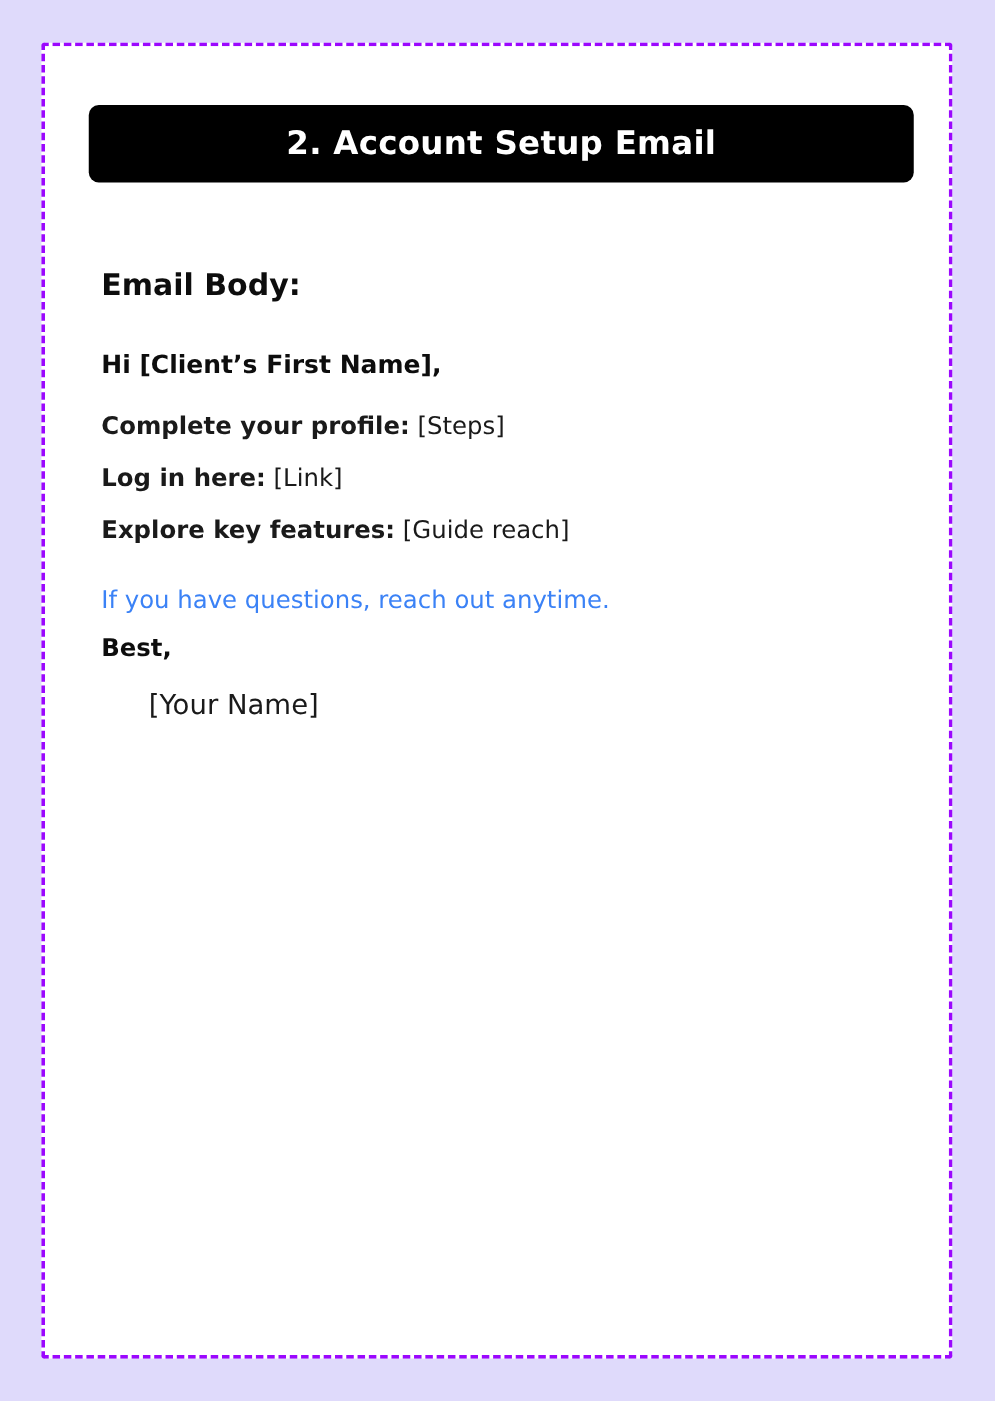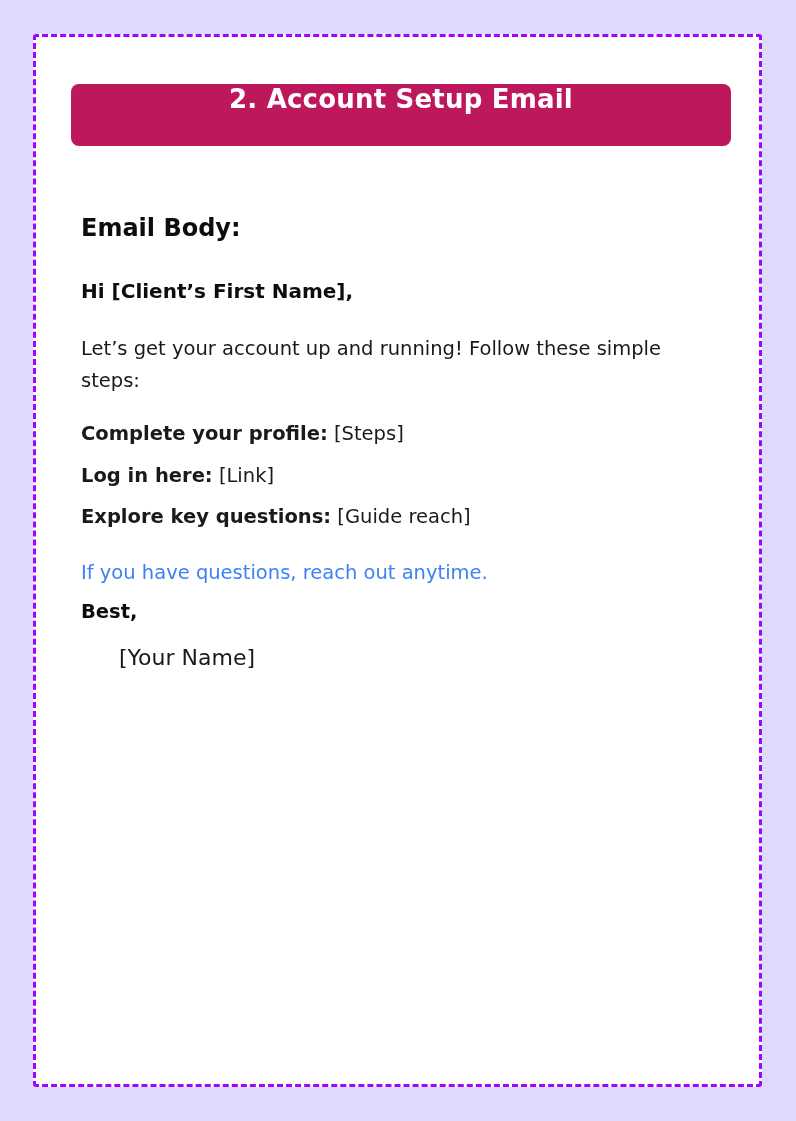--- a/index.html
+++ b/index.html
@@ -29,23 +29,24 @@
     background: #FFFFFF;
     border: 3px dashed #9B07FE;
     border-radius: 3px;
   }
   .banner {
     position: absolute;
     left: 35px;
     top: 47px;
     width: 660px;
     height: 62px;
-    background: #be185d;
+    background: #000000;
     border-radius: 8px;
     display: flex;
+    align-items: center;
     justify-content: center;
   }
   .banner-title {
     color: #FFFFFF;
     font-size: 26px;
     font-weight: bold;
     letter-spacing: 0.2px;
     font-family: "DejaVu Sans", sans-serif;
   }
   .content {
@@ -148,31 +149,30 @@
       <span class="banner-title">2. Account Setup Email</span>
     </div>
 
     <div class="content">
 
 
       <div class="email-body-heading">Email Body:</div>
 
       <div class="greeting">Hi [Client’s First Name],</div>
 
-      <div class="paragraph">Let’s get your account up and running! Follow these simple steps:</div>
 
       <div class="steps">
         <div class="step">
           <span class="bold">Complete your profile:</span><span> [Steps]</span>
         </div>
         <div class="step">
           <span class="bold">Log in here:</span><span> [Link]</span>
         </div>
         <div class="step">
-          <span class="bold">Explore key questions:</span><span> [Guide reach]</span>
+          <span class="bold">Explore key features:</span><span> [Guide reach]</span>
         </div>
       </div>
 
       <div class="closing">If you have questions, reach out anytime.</div>
 
       <div class="signoff">Best,</div>
 
       <div class="signature">[Your Name]</div>
 
     </div>

